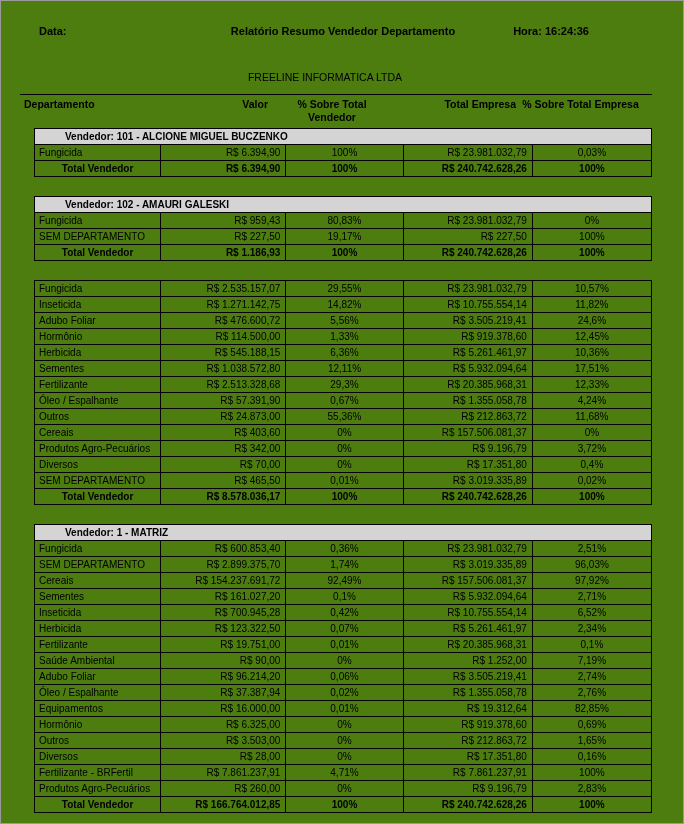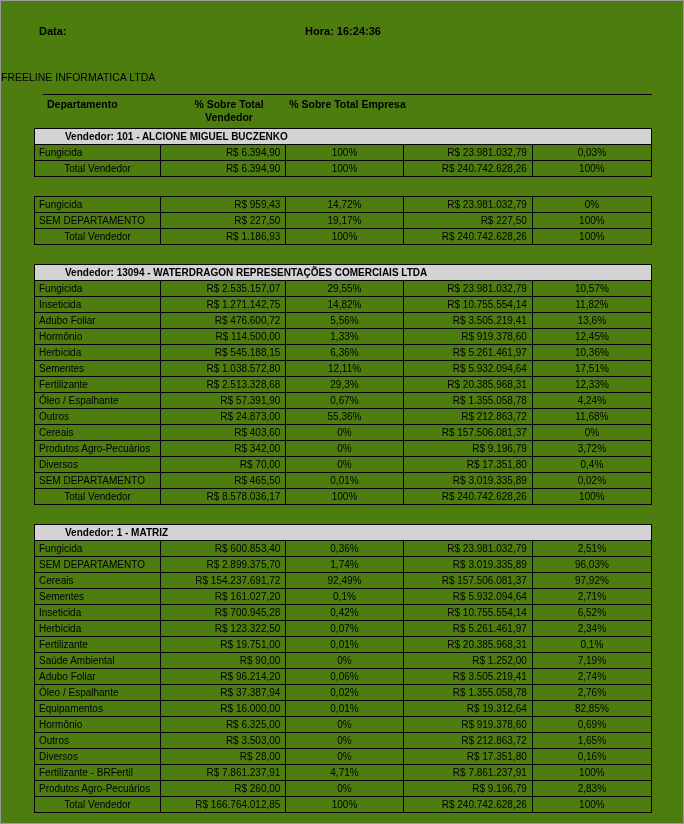--- a/index.html
+++ b/index.html
@@ -20,26 +20,26 @@
     align-items:baseline;
     padding:23px 36px 0 38px;
     font-size:11px; font-weight:bold; line-height:14px;
   }
   .report-header .left  { text-align:left; }
   .report-header .mid   { text-align:center; }
   .report-header .right { text-align:center; }
   .company-line {
     margin-top:33px;
     padding-right:34px;
-    text-align:left;
+    text-align:center;
     font-size:10.5px; line-height:13px; font-weight:normal;
   }
   
   .col-header {
-    margin:10px 31px 0 42px;
+    margin:10px 31px 0 19px;
     border-top:1px solid #000;
     display:flex;
     font-size:10.5px; font-weight:bold;
     padding:3px 0 2px 0;
     line-height:13px;
   }
   
   .c0 { width:127px; box-sizing:border-box; text-align:left;  padding-left:4px;  }
   .c1 { width:126px; box-sizing:border-box; text-align:right; padding-right:5px; }
   .c2 { width:118px; box-sizing:border-box; text-align:center; }
@@ -62,38 +62,41 @@
   }
   .trow:last-child { border-bottom:none; }
   .vendor-header {
     background:#d4d4d4;
     font-weight:bold;
     padding-left:30px;
     display:block;
   }
   .trow .cell { border-right:1px solid #000; }
   .trow .cell:last-child { border-right:none; }
-  .total-row { font-weight:normal; }
+  .total-row { font-weight:bold; }
   .total-row .c0 { text-align:center; padding-left:0; }
 </style>
 </head>
 <body>
 
 <div class="page">
 
   <div class="report-header">
     <span class="left">Data:</span>
+    <span class="mid">Relatório Resumo Vendedor Departamento</span>
     <span class="right">Hora: 16:24:36</span>
   </div>
 
   <div class="company-line">FREELINE INFORMATICA LTDA</div>
 
   <div class="col-header">
     <span class="c0">Departamento</span>
+    <span class="c1">Valor</span>
     <span class="c2">% Sobre Total Vendedor</span>
+    <span class="c3">Total Empresa</span>
     <span class="c4">% Sobre Total Empresa</span>
   </div>
 
   <div class="sections">
       <div class="section">
         <div class="trow vendor-header">Vendedor: 101 - ALCIONE MIGUEL BUCZENKO</div>
         <div class="trow">
           <span class="cell c0">Fungicida</span>
           <span class="cell c1">R$ 6.394,90</span>
           <span class="cell c2">100%</span>
@@ -102,64 +105,64 @@
         </div>
         <div class="trow total-row">
           <span class="cell c0">Total Vendedor</span>
           <span class="cell c1">R$ 6.394,90</span>
           <span class="cell c2">100%</span>
           <span class="cell c3">R$ 240.742.628,26</span>
           <span class="cell c4">100%</span>
         </div>
       </div>
       <div class="section">
+        <div class="trow vendor-header">Vendedor: 102 - AMAURI GALESKI</div>
         <div class="trow">
           <span class="cell c0">Fungicida</span>
           <span class="cell c1">R$ 959,43</span>
-          <span class="cell c2">14,72%</span>
+          <span class="cell c2">80,83%</span>
           <span class="cell c3">R$ 23.981.032,79</span>
           <span class="cell c4">0%</span>
         </div>
         <div class="trow">
           <span class="cell c0">SEM DEPARTAMENTO</span>
           <span class="cell c1">R$ 227,50</span>
           <span class="cell c2">19,17%</span>
           <span class="cell c3">R$ 227,50</span>
           <span class="cell c4">100%</span>
         </div>
         <div class="trow total-row">
           <span class="cell c0">Total Vendedor</span>
           <span class="cell c1">R$ 1.186,93</span>
           <span class="cell c2">100%</span>
           <span class="cell c3">R$ 240.742.628,26</span>
           <span class="cell c4">100%</span>
         </div>
       </div>
       <div class="section">
-        <div class="trow vendor-header">Vendedor: 13094 - WATERDRAGON REPRESENTAÇÕES COMERCIAIS LTDA</div>
         <div class="trow">
           <span class="cell c0">Fungicida</span>
           <span class="cell c1">R$ 2.535.157,07</span>
           <span class="cell c2">29,55%</span>
           <span class="cell c3">R$ 23.981.032,79</span>
           <span class="cell c4">10,57%</span>
         </div>
         <div class="trow">
           <span class="cell c0">Inseticida</span>
           <span class="cell c1">R$ 1.271.142,75</span>
           <span class="cell c2">14,82%</span>
           <span class="cell c3">R$ 10.755.554,14</span>
           <span class="cell c4">11,82%</span>
         </div>
         <div class="trow">
           <span class="cell c0">Adubo Foliar</span>
           <span class="cell c1">R$ 476.600,72</span>
           <span class="cell c2">5,56%</span>
           <span class="cell c3">R$ 3.505.219,41</span>
-          <span class="cell c4">13,6%</span>
+          <span class="cell c4">24,6%</span>
         </div>
         <div class="trow">
           <span class="cell c0">Hormônio</span>
           <span class="cell c1">R$ 114.500,00</span>
           <span class="cell c2">1,33%</span>
           <span class="cell c3">R$ 919.378,60</span>
           <span class="cell c4">12,45%</span>
         </div>
         <div class="trow">
           <span class="cell c0">Herbicida</span>

